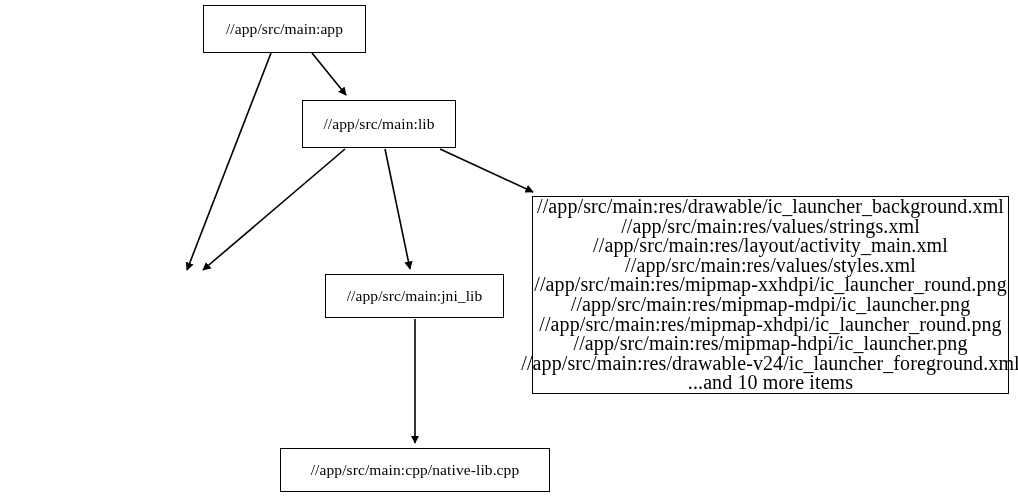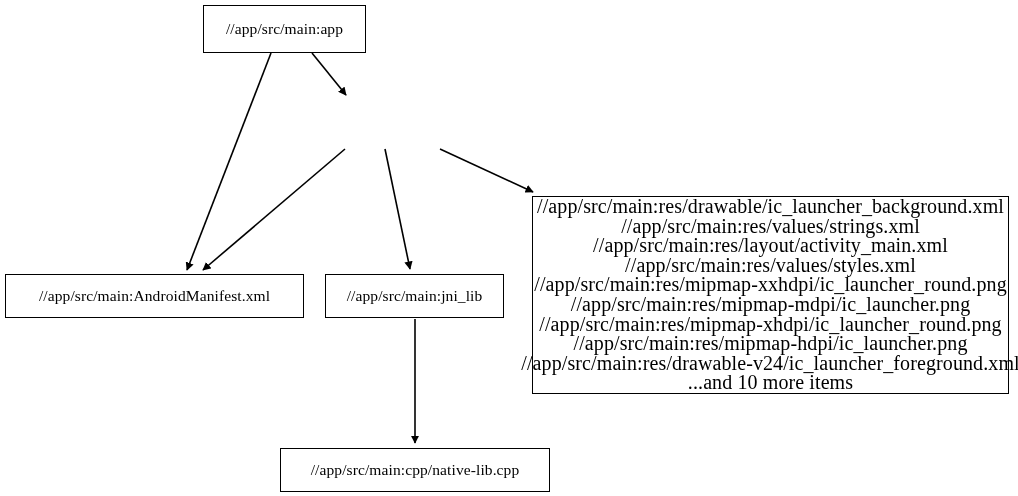--- a/index.html
+++ b/index.html
@@ -82,24 +82,24 @@
 
     <path d="M 440,149 L 533,192" stroke="#000000" stroke-width="1.6" fill="none" marker-end="url(#arrow)"></path>
 
     <path d="M 415,319 L 415,443" stroke="#000000" stroke-width="1.6" fill="none" marker-end="url(#arrow)"></path>
   </svg>
 
   <div class="node" id="node-app">
     <span class="node-label">//app/src/main:app</span>
   </div>
 
+  <div class="node" id="node-lib">
+    <span class="node-label">//app/src/main:lib</span>
+  </div>
 
-  <div class="node" id="node-manifest">
-    <span class="node-label">//app/src/main:AndroidManifest.xml</span>
-  </div>
 
   <div class="node" id="node-jnilib">
     <span class="node-label">//app/src/main:jni_lib</span>
   </div>
 
   <div class="node" id="node-nativelib">
     <span class="node-label">//app/src/main:cpp/native-lib.cpp</span>
   </div>
 
   <div class="node node-multiline" id="node-res">

